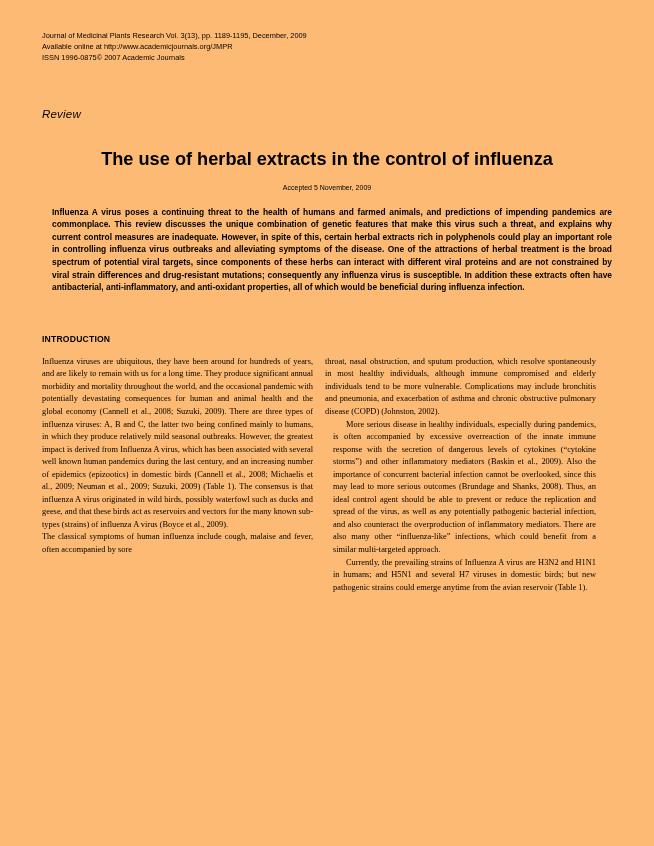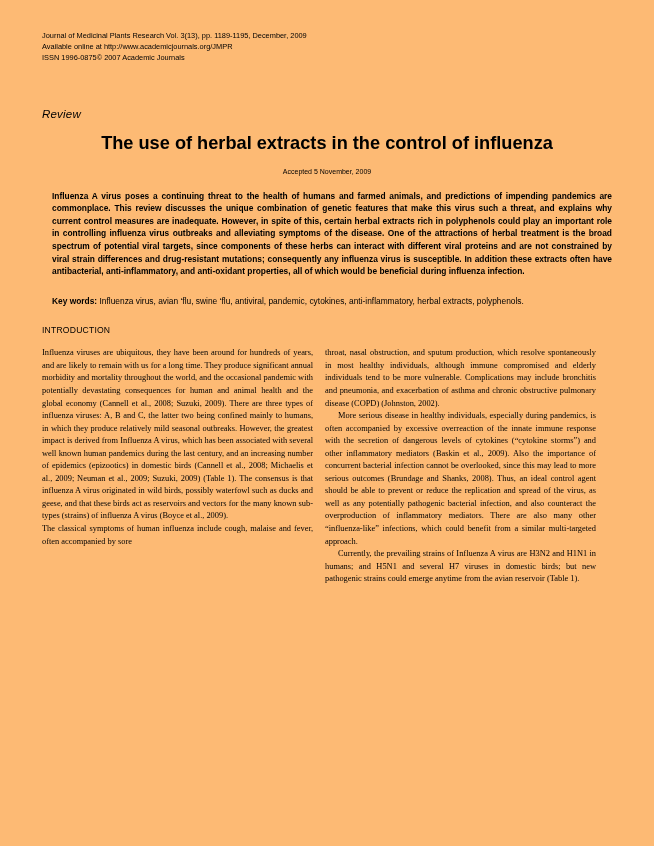--- a/index.html
+++ b/index.html
@@ -42,21 +42,21 @@
   
   .review-label {
     margin-top: 44px;
     font-size: 11.5px;
     font-style: italic;
     letter-spacing: 0.2px;
   }
 
   
   .paper-title {
-    margin-top: 12px;
+    margin-top: 28px;
     font-size: 18.2px;
     font-weight: bold;
     text-align: center;
     letter-spacing: 0px;
     line-height: 22px;
   }
 
   
   .authors {
     margin-top: 18px;
@@ -98,23 +98,23 @@
     font-size: 8.4px;
     line-height: 12.6px;
     text-align: justify;
   }
   .keywords .kw-label {
     font-weight: bold;
   }
 
   
   .section-heading {
-    margin-top: 18px;
+    margin-top: 40px;
     font-size: 8.6px;
-    font-weight: normal;
+    font-weight: bold;
     letter-spacing: 0.2px;
   }
 
   
   .columns {
     margin-top: 12px;
     display: flex;
     gap: 12px;
     font-family: Liberation Serif, serif;
   }
@@ -122,20 +122,21 @@
     width: 271px;
   }
   .col p {
     margin: 0;
     font-size: 8.4px;
     line-height: 12.55px;
     text-align: justify;
   }
   .col p.indent {
     text-indent: 13px;
+    margin-left: 8px;
   }
   .col h3 {
     margin: 0;
     font-size: 8.6px;
     font-weight: bold;
     letter-spacing: 0.1px;
   }
   .gap-before-head { margin-top: 25px; }
   .gap-after-head { margin-top: 12px; }
 </style>
@@ -156,24 +157,20 @@
     <div class="paper-title">The use of herbal extracts in the control of influenza</div>
 
 
     <div class="affiliation">
     </div>
 
     <div class="accepted">Accepted 5 November, 2009</div>
 
     <div class="abstract">Influenza A virus poses a continuing threat to the health of humans and farmed animals, and predictions of impending pandemics are commonplace. This review discusses the unique combination of genetic features that make this virus such a threat, and explains why current control measures are inadequate. However, in spite of this, certain herbal extracts rich in polyphenols could play an important role in controlling influenza virus outbreaks and alleviating symptoms of the disease. One of the attractions of herbal treatment is the broad spectrum of potential viral targets, since components of these herbs can interact with different viral proteins and are not constrained by viral strain differences and drug-resistant mutations; consequently any influenza virus is susceptible. In addition these extracts often have antibacterial, anti-inflammatory, and anti-oxidant properties, all of which would be beneficial during influenza infection.</div>
 
-    <div class="keywords">
-      <span class="kw-label">Key words:</span>
-      <span>Influenza virus, avian ‘flu, swine ‘flu, antiviral, pandemic, cytokines, anti-inflammatory, herbal extracts, polyphenols.</span>
-    </div>
 
     <div class="section-heading">INTRODUCTION</div>
 
     <div class="columns">
       <div class="col">
         <p>Influenza viruses are ubiquitous, they have been around for hundreds of years, and are likely to remain with us for a long time. They produce significant annual morbidity and mortality throughout the world, and the occasional pandemic with potentially devastating consequences for human and animal health and the global economy (Cannell et al., 2008; Suzuki, 2009). There are three types of influenza viruses: A, B and C, the latter two being confined mainly to humans, in which they produce relatively mild seasonal outbreaks. However, the greatest impact is derived from Influenza A virus, which has been associated with several well known human pandemics during the last century, and an increasing number of epidemics (epizootics) in domestic birds (Cannell et al., 2008; Michaelis et al., 2009; Neuman et al., 2009; Suzuki, 2009) (Table 1). The consensus is that influenza A virus originated in wild birds, possibly waterfowl such as ducks and geese, and that these birds act as reservoirs and vectors for the many known sub-types (strains) of influenza A virus (Boyce et al., 2009).</p>
         <p class="gap-after-head">The classical symptoms of human influenza include cough, malaise and fever, often accompanied by sore</p>
       </div>
       <div class="col">
         <p>throat, nasal obstruction, and sputum production, which resolve spontaneously in most healthy individuals, although immune compromised and elderly individuals tend to be more vulnerable. Complications may include bronchitis and pneumonia, and exacerbation of asthma and chronic obstructive pulmonary disease (COPD) (Johnston, 2002).</p>

